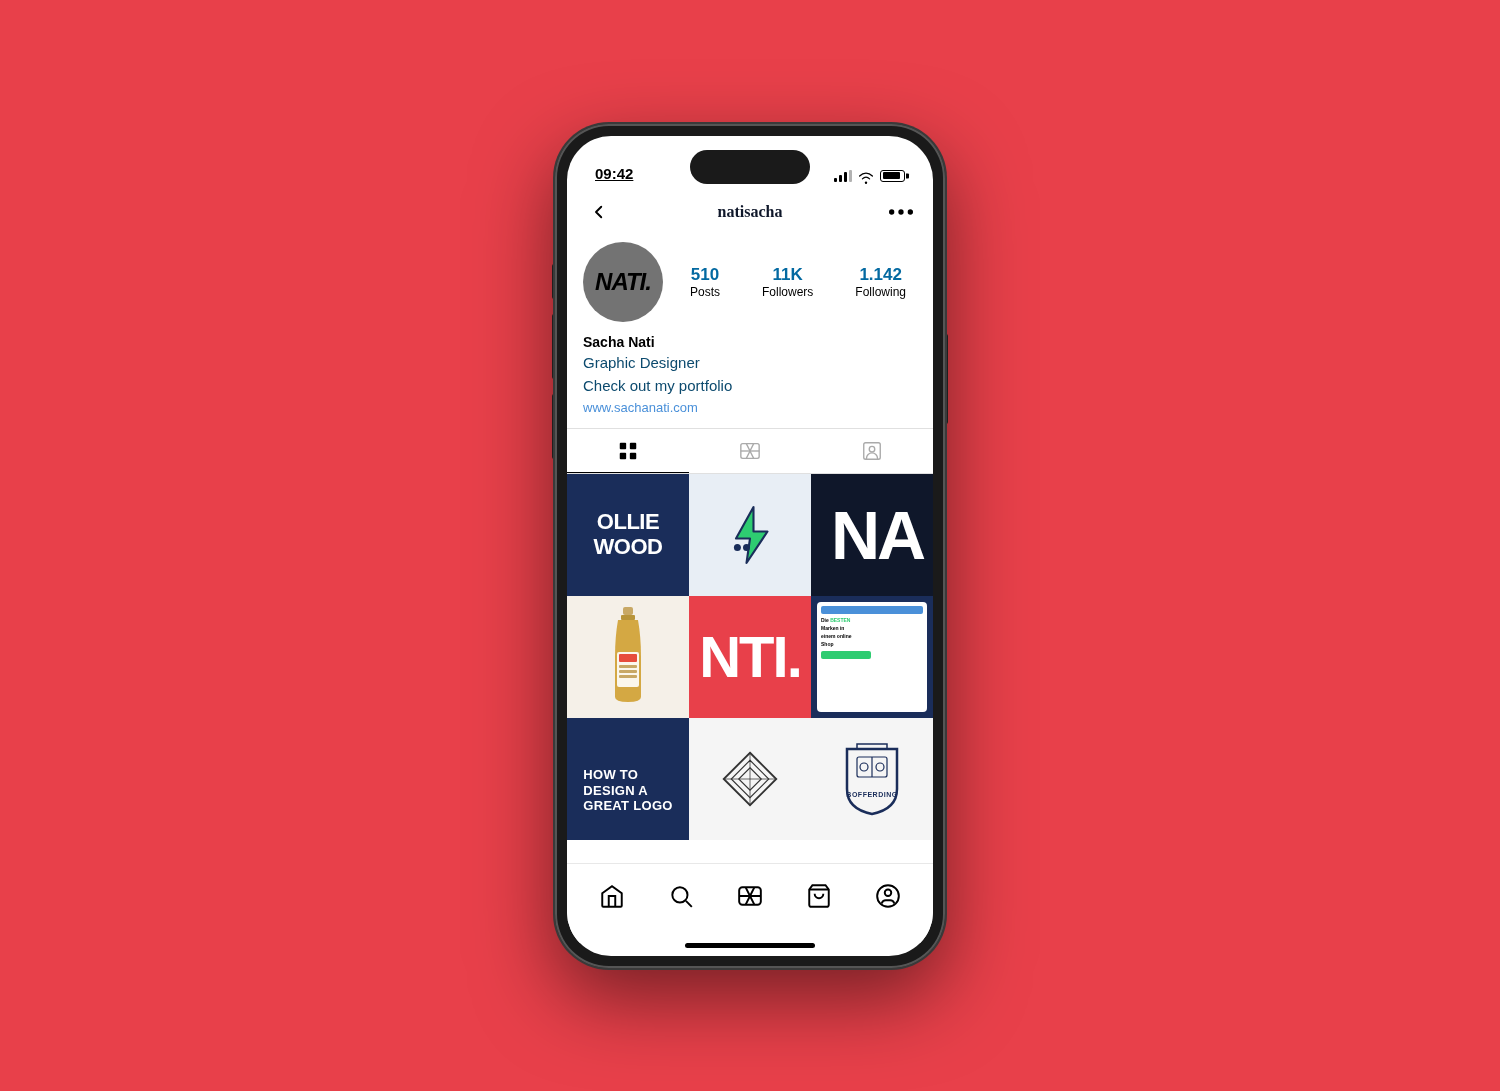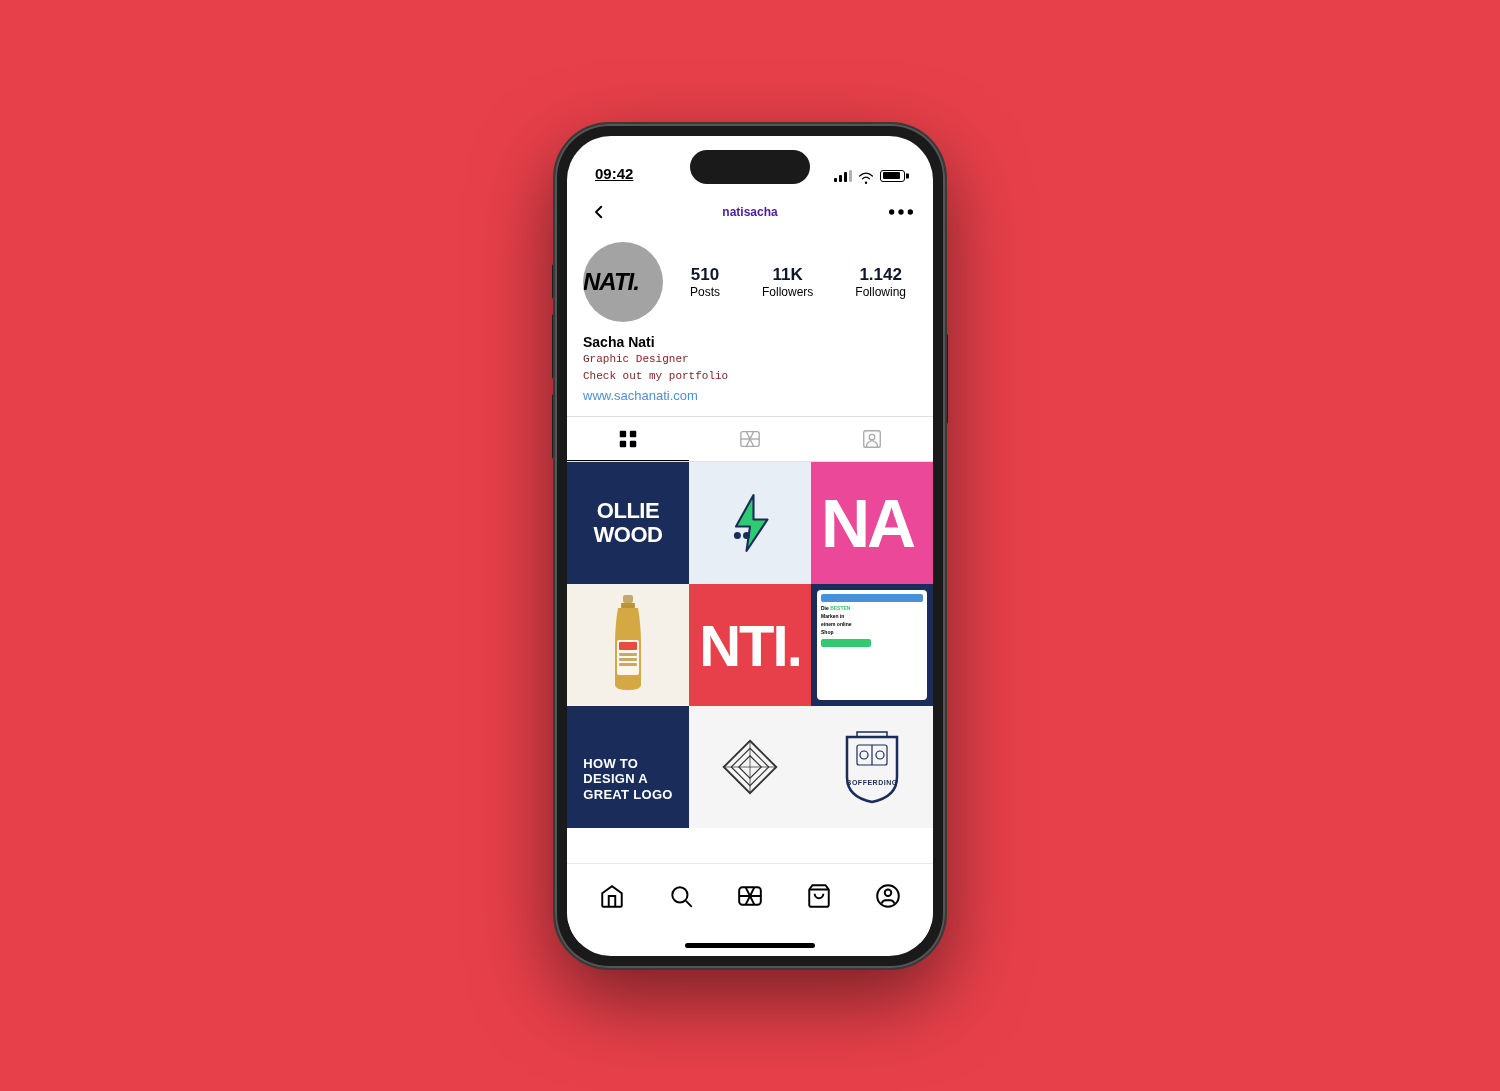--- a/index.html
+++ b/index.html
@@ -151,23 +151,24 @@
       align-items: center;
       justify-content: center;
       cursor: pointer;
     }
     .back-btn svg { width: 18px; height: 18px; }
 
     .header-username {
       position: absolute;
       left: 50%;
       transform: translateX(-50%);
-      font-size: 12px;
+      font-size: 16px;
       font-weight: 700;
-      color: #4c1d95;
+      color: #0f172a;
+      font-family: Liberation Serif, serif;
     }
 
     .more-btn {
       margin-left: auto;
       width: 32px;
       height: 32px;
       display: flex;
       align-items: center;
       justify-content: center;
       cursor: pointer;
@@ -183,24 +184,24 @@
       display: flex;
       align-items: center;
       gap: 16px;
       margin-bottom: 12px;
     }
 
     .avatar {
       width: 80px;
       height: 80px;
       border-radius: 50%;
-      background: #a3a3a3;
-      display: flex;
-      align-items: center;
-      justify-content: flex-start;
+      background: #737373;
+      display: flex;
+      align-items: center;
+      justify-content: center;
       flex-shrink: 0;
       overflow: hidden;
     }
 
     .avatar-text {
       font-size: 24px;
       font-weight: 900;
       color: #000;
       font-style: italic;
       letter-spacing: -1px;
@@ -213,43 +214,42 @@
       justify-content: space-around;
     }
 
     .stat-item {
       text-align: center;
     }
 
     .stat-value {
       font-size: 17px;
       font-weight: 700;
-      color: #0f172a;
+      color: #0369a1;
       display: block;
     }
 
     .stat-label {
       font-size: 12px;
       color: #000;
       display: block;
     }
 
     .profile-name {
       font-size: 14px;
       font-weight: 700;
       color: #000;
       margin-bottom: 2px;
     }
 
     .profile-bio {
-      font-size: 11px;
-      color: #7f1d1d;
+      font-size: 15px;
+      color: #0c4a6e;
       line-height: 1.4;
       margin-bottom: 2px;
-      font-family: Liberation Mono, monospace;
     }
 
     .profile-link {
       font-size: 13px;
       color: #4a90d9;
       text-decoration: none;
     }
 
     .action-buttons {
       display: flex;
@@ -357,24 +357,24 @@
       align-items: center;
       justify-content: center;
     }
 
     .lightning-svg {
       width: 70px;
       height: 70px;
     }
 
     .cell-na {
-      background: #ec4899;
-      display: flex;
-      align-items: center;
-      justify-content: flex-start;
+      background: #0f172a;
+      display: flex;
+      align-items: center;
+      justify-content: center;
       overflow: hidden;
     }
 
     .na-text {
       font-size: 68px;
       font-weight: 900;
       color: #fff;
       letter-spacing: -3px;
       margin-left: 10px;
     }

